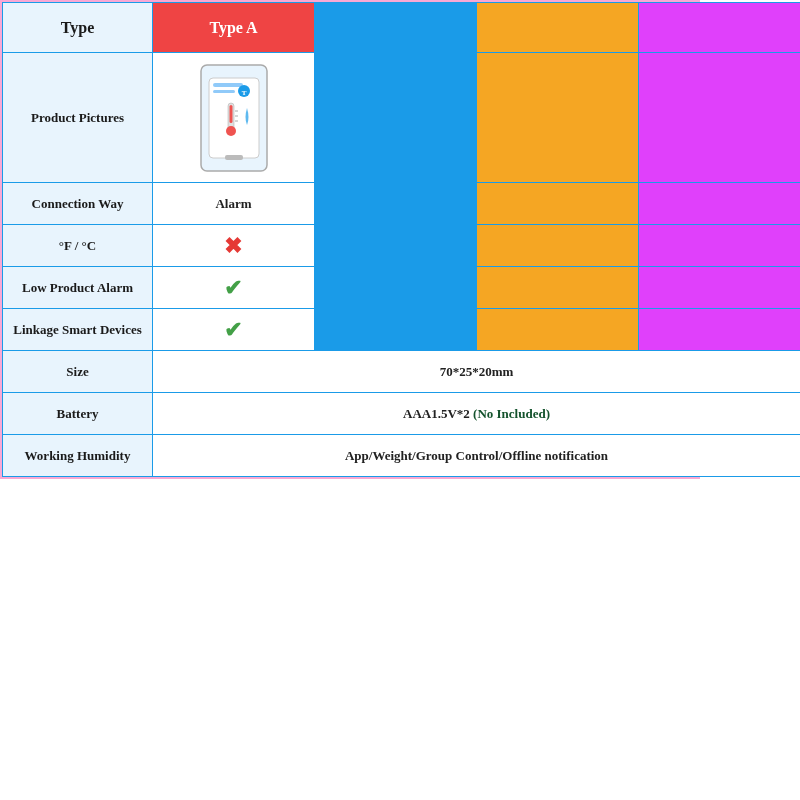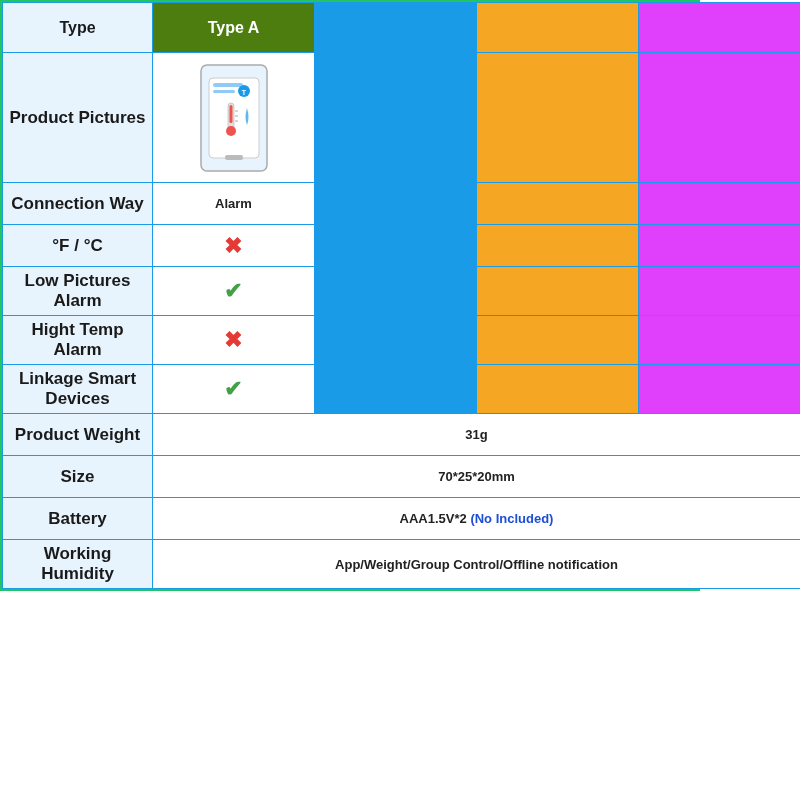--- a/index.html
+++ b/index.html
@@ -5,41 +5,42 @@
     * { box-sizing: border-box; margin: 0; padding: 0; }
     body {
       font-family: Arial, sans-serif;
       background: #fff;
       width: 800px;
       height: 800px;
       overflow: hidden;
     }
     .table-wrapper {
       width: 700px;
-      border: 2px solid #22c55e;
+      border: 2px solid #f9a8d4;
+      font-family: Liberation Serif, serif;
     }
     table {
       width: 100%;
       border-collapse: collapse;
       table-layout: fixed;
     }
     td {
       border: 1px solid #1a9be8;
       text-align: center;
       vertical-align: middle;
       padding: 4px 6px;
       font-size: 13px;
       font-weight: bold;
       color: #222;
     }
     .col-label {
       width: 150px;
       background-color: #e8f4fd;
       font-weight: bold;
-      font-size: 17px;
+      font-size: 13px;
       color: #1a1a1a;
     }
     .col-a {
       background-color: #fff;
     }
     .col-b {
       background-color: #1a9be8;
     }
     .col-c {
       background-color: #f5a623;
@@ -50,21 +51,21 @@
     .header-row td {
       height: 50px;
       font-size: 16px;
     }
     .header-label {
       background-color: #e8f4fd;
       color: #1a1a1a;
       font-weight: bold;
     }
     .header-type-a {
-      background-color: #4d7c0f;
+      background-color: #ef4444;
       color: #fff;
       font-size: 22px;
       font-weight: 900;
     }
     .pictures-row td {
       height: 130px;
     }
     .product-img-cell {
       background: #fff;
     }
@@ -83,21 +84,21 @@
     }
     .icon-check {
       color: #43a047;
       font-size: 22px;
     }
     .normal-row td {
       height: 42px;
       margin-top: 40px;
     }
     .battery-orange {
-      color: #1d4ed8;
+      color: #14532d;
     }
   </style>
 </head>
 <body>
 
 <div class="table-wrapper">
   <table>
 
     <colgroup>
       <col style="width:150px">
@@ -165,55 +166,42 @@
         <td class="col-a">
           <span class="icon-x">✖</span>
         </td>
         <td class="col-b"></td>
         <td class="col-c"></td>
         <td class="col-d"></td>
       </tr>
 
 
       <tr class="normal-row">
-        <td class="col-label">Low Pictures Alarm</td>
+        <td class="col-label">Low Product Alarm</td>
         <td class="col-a">
           <span class="icon-check">✔</span>
         </td>
         <td class="col-b"></td>
         <td class="col-c"></td>
         <td class="col-d"></td>
       </tr>
 
-      <tr class="normal-row">
-        <td class="col-label">Hight Temp Alarm</td>
-        <td class="col-a">
-          <span class="icon-x">✖</span>
-        </td>
-        <td class="col-b"></td>
-        <td class="col-c"></td>
-        <td class="col-d"></td>
-      </tr>
 
       <tr class="normal-row">
         <td class="col-label">Linkage Smart Devices</td>
         <td class="col-a">
           <span class="icon-check">✔</span>
         </td>
         <td class="col-b"></td>
         <td class="col-c"></td>
         <td class="col-d"></td>
       </tr>
 
 
 
-      <tr class="normal-row">
-        <td class="col-label">Product Weight</td>
-        <td class="col-a" colspan="4">31g</td>
-      </tr>
 
       <tr class="normal-row">
         <td class="col-label">Size</td>
         <td class="col-a" colspan="4">70*25*20mm</td>
       </tr>
 
       <tr class="normal-row">
         <td class="col-label">Battery</td>
         <td class="col-a" colspan="4">
           <span>AAA1.5V*2 </span><span class="battery-orange">(No Included)</span>

